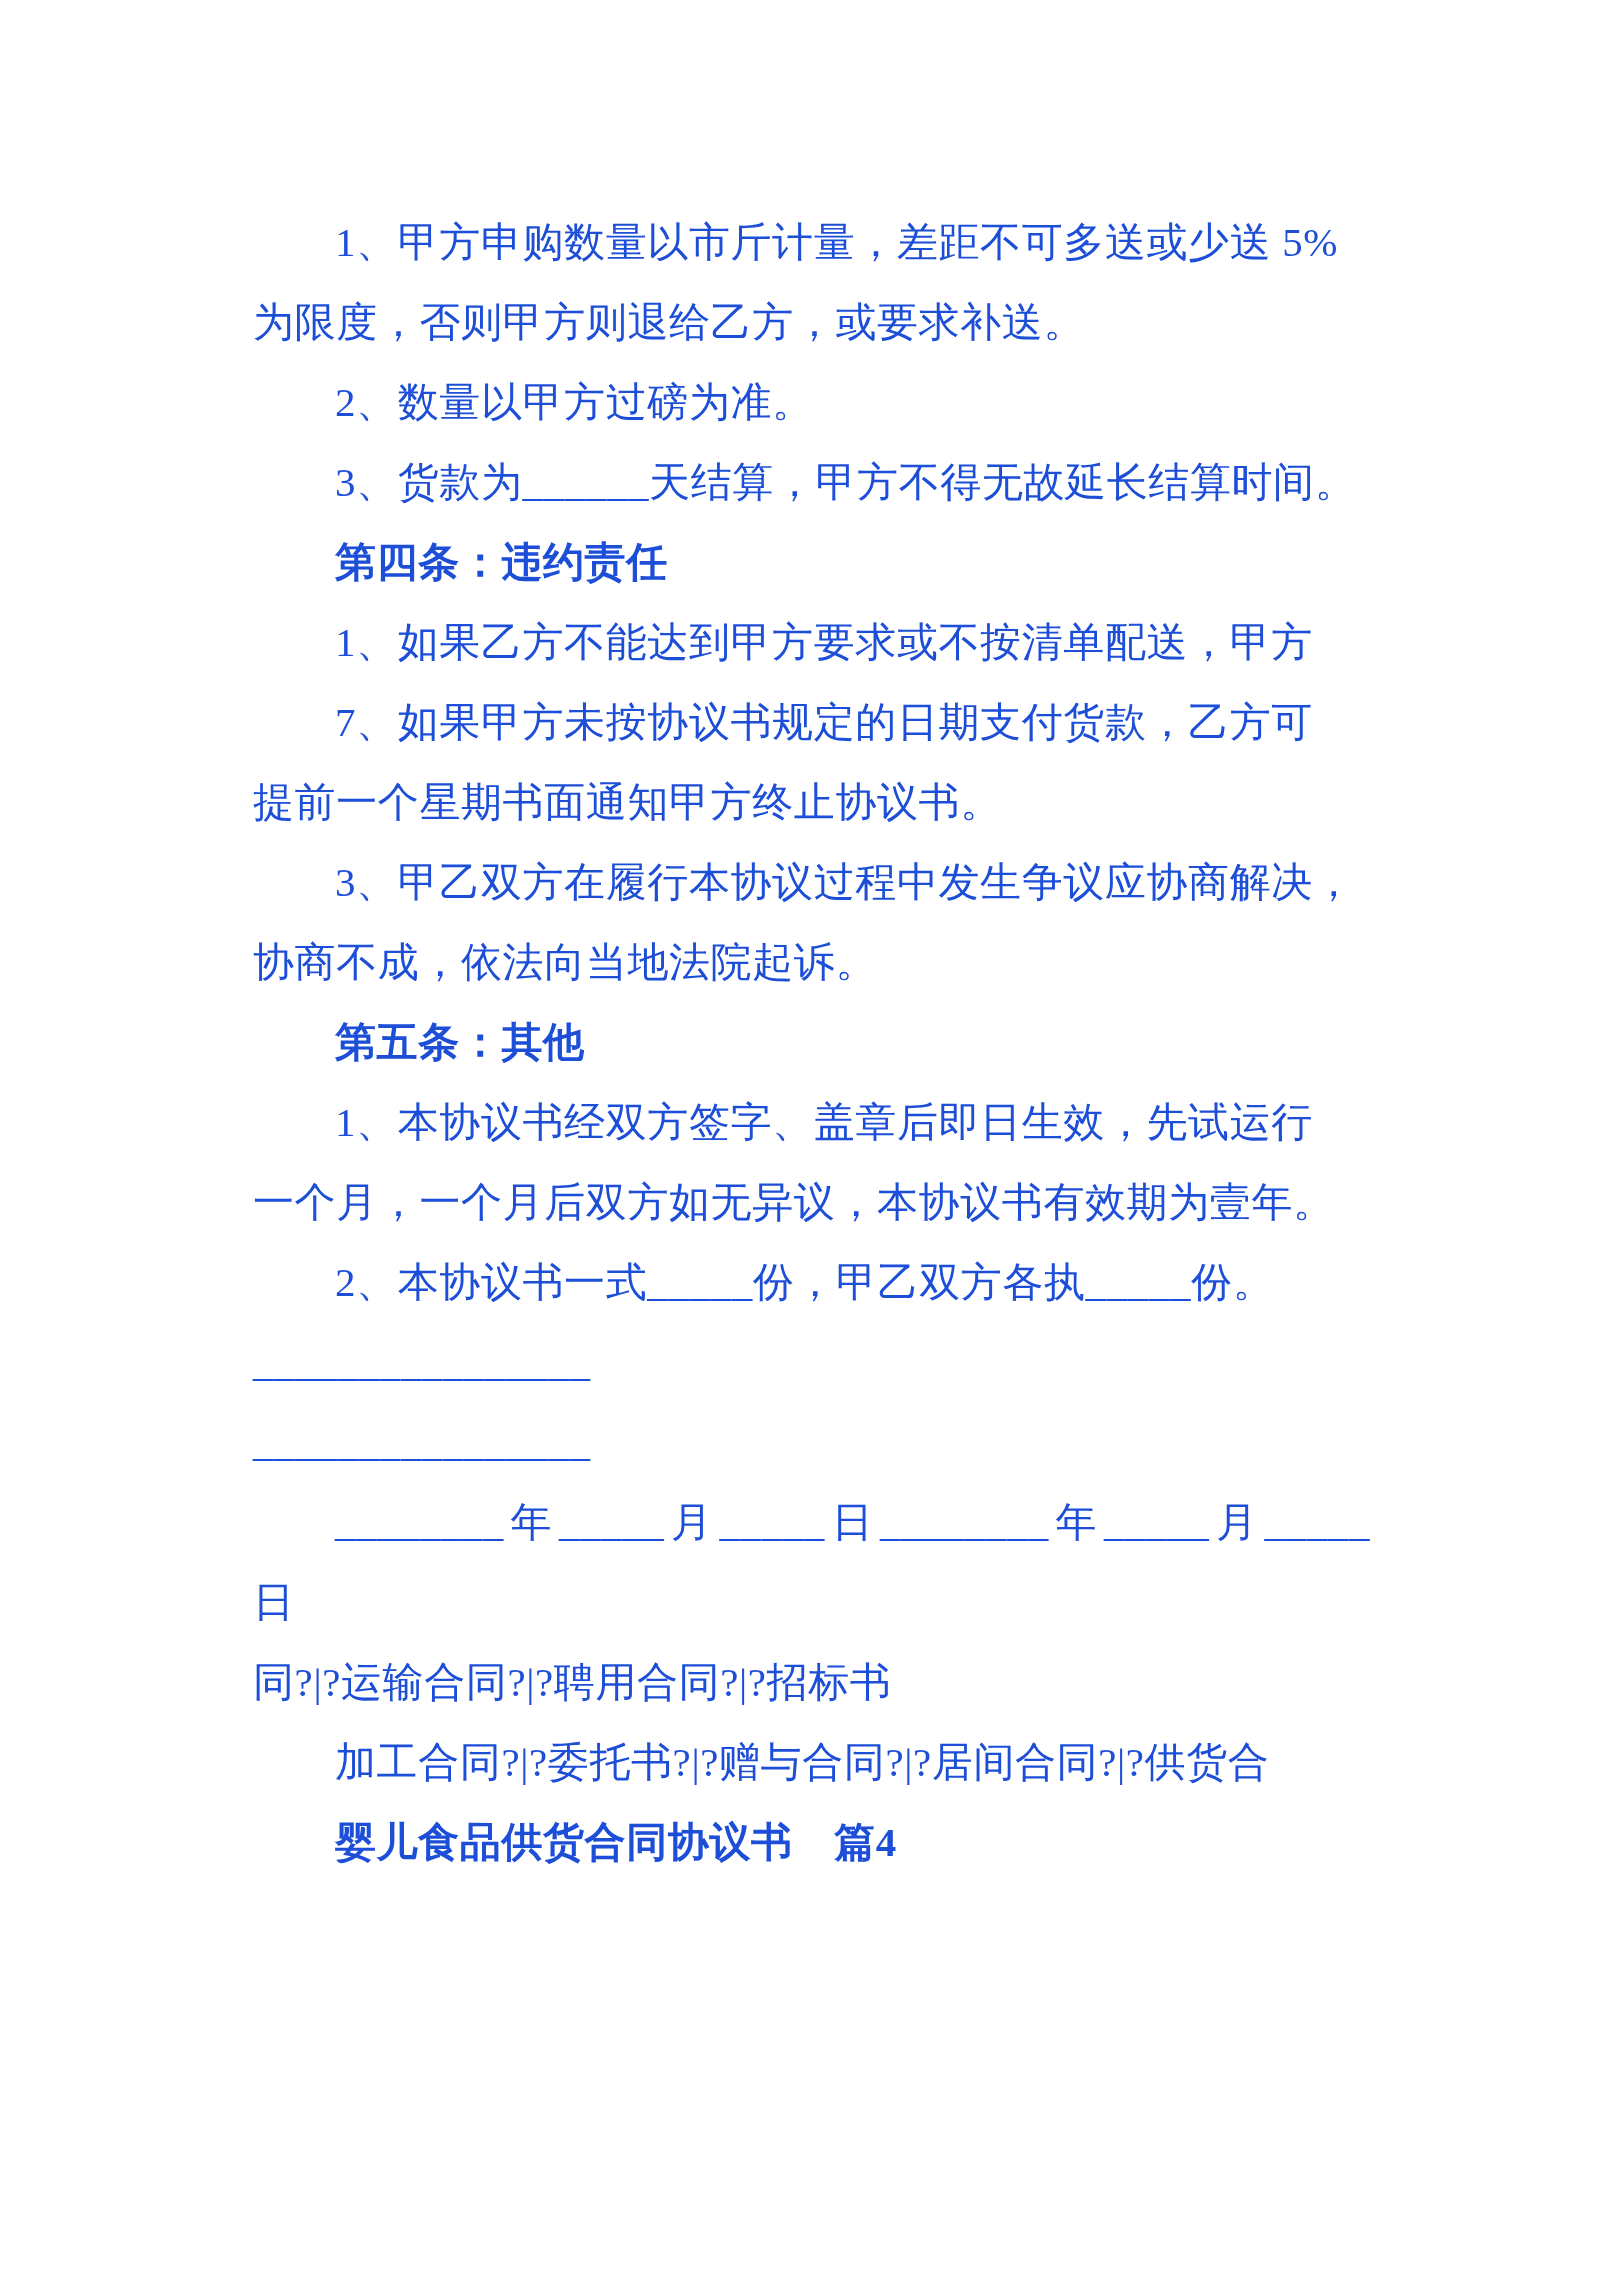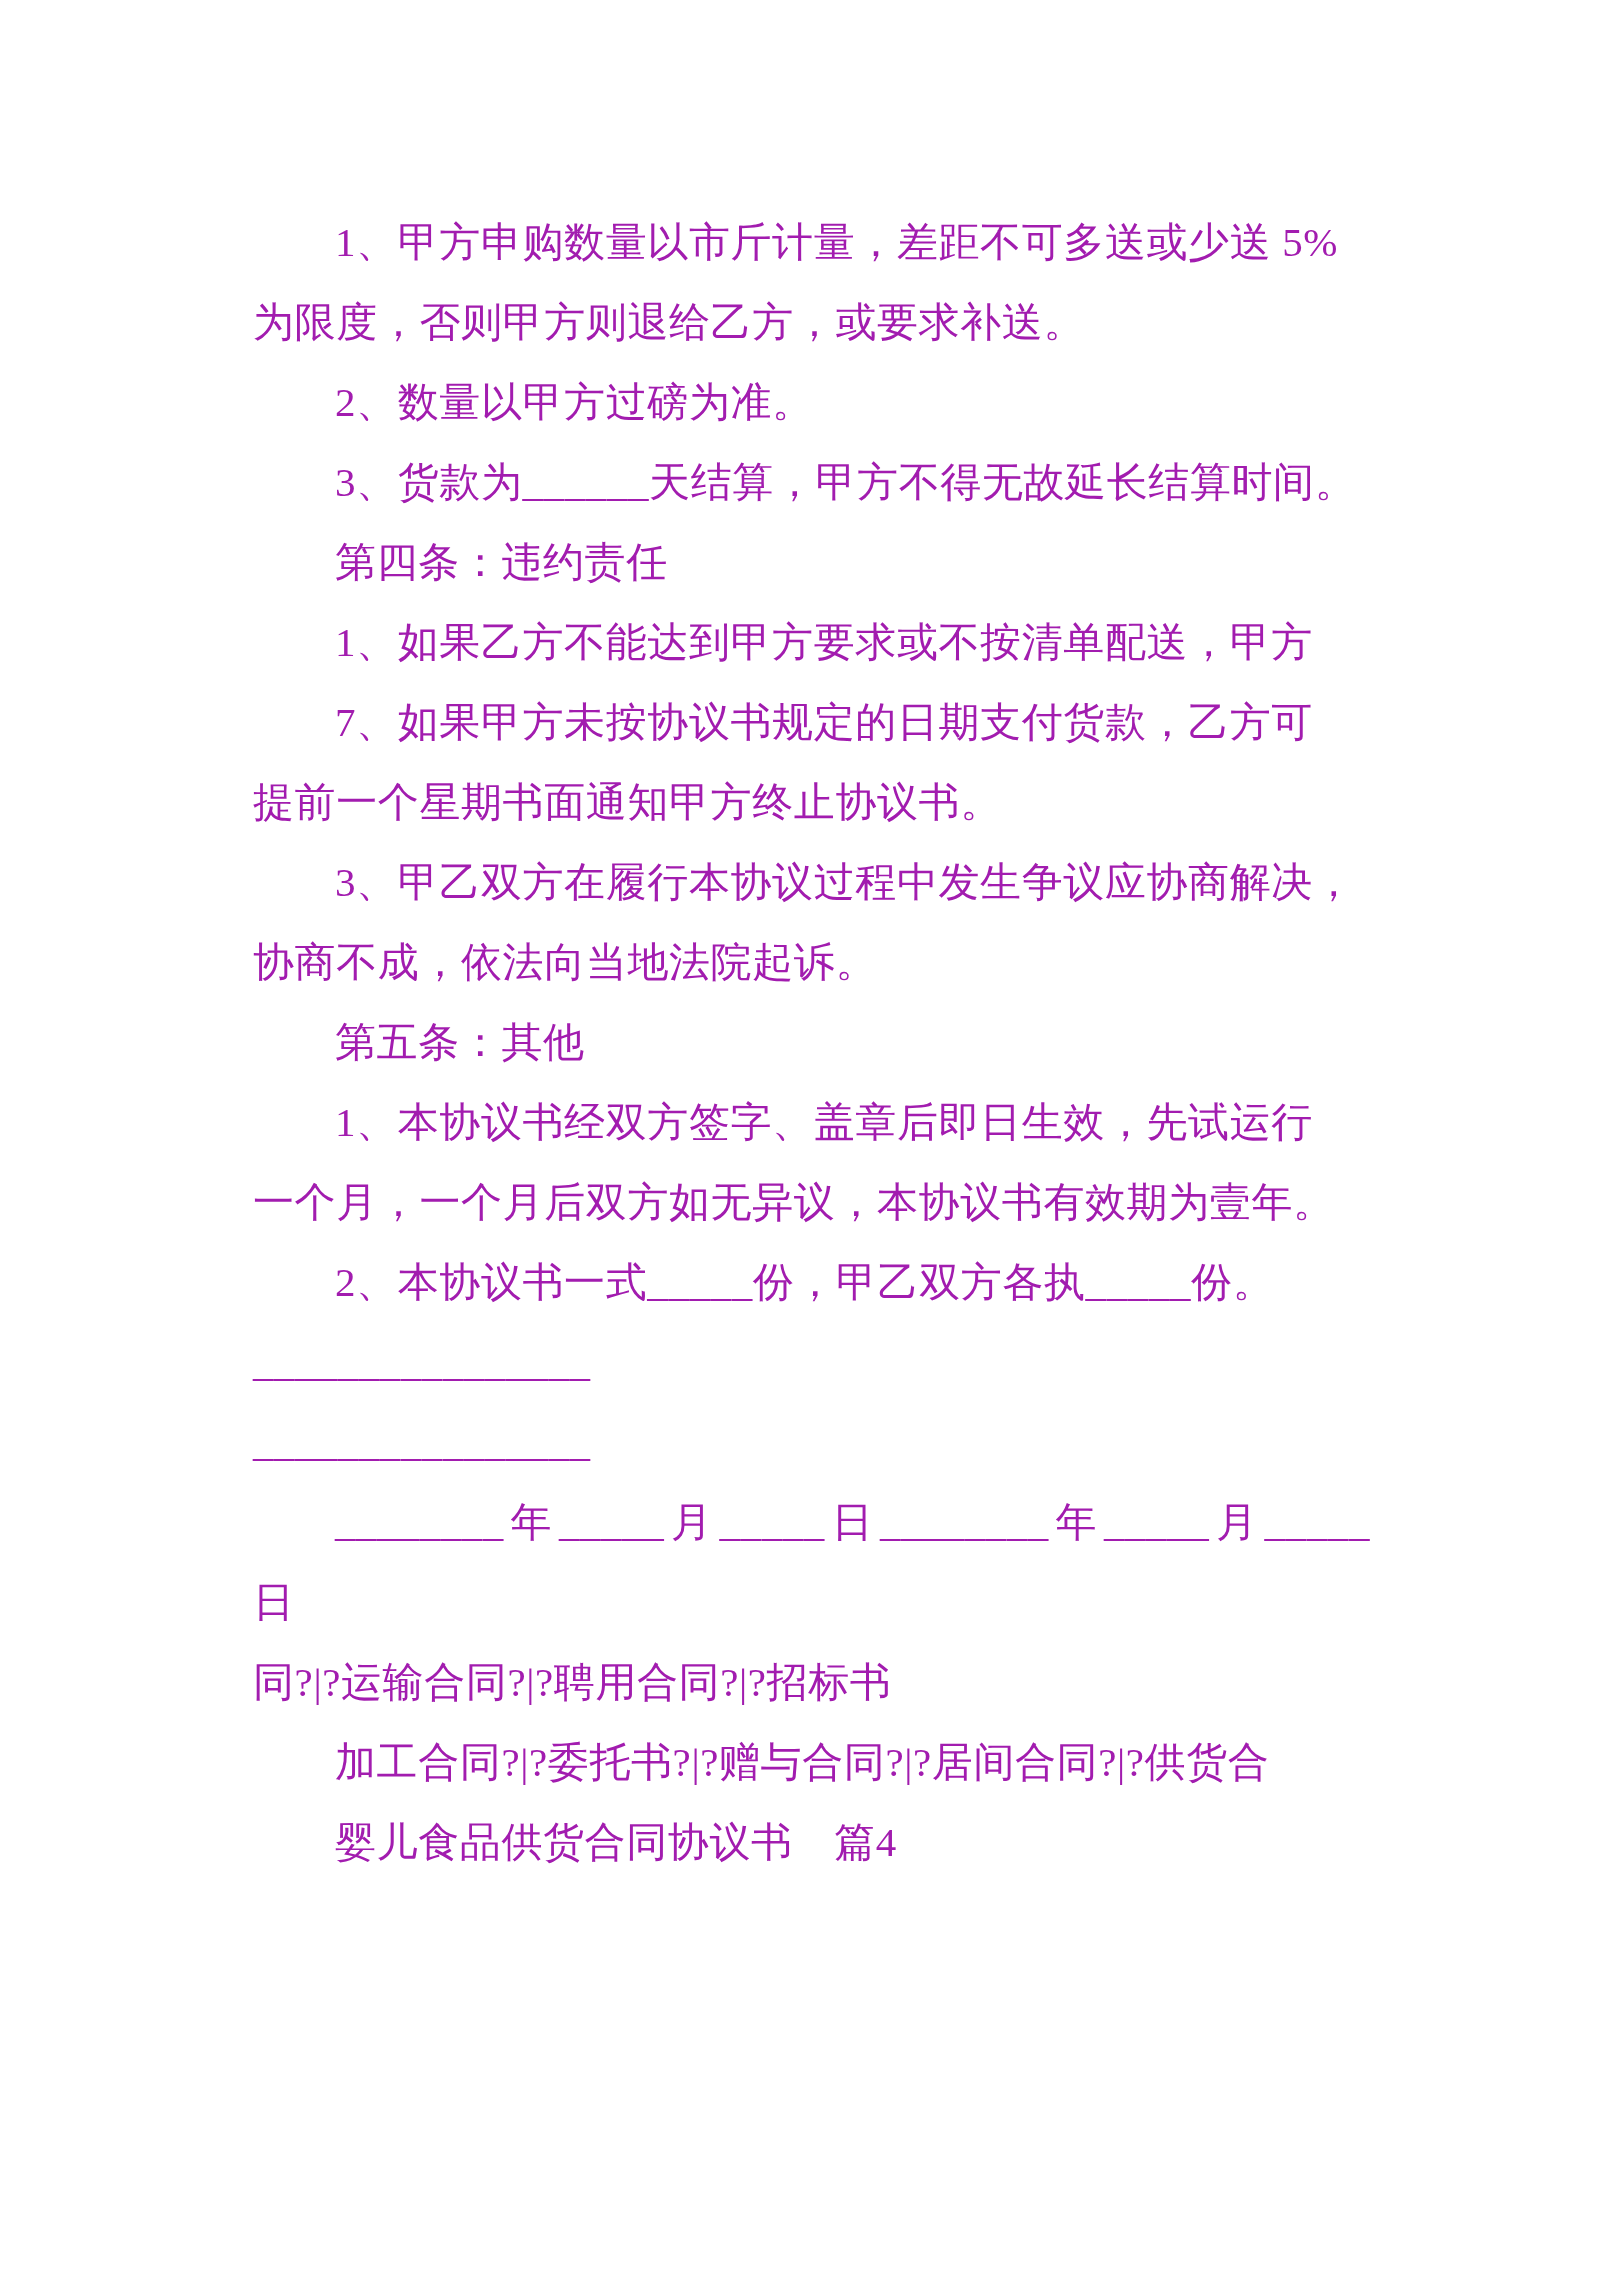--- a/index.html
+++ b/index.html
@@ -27,27 +27,27 @@
     letter-spacing: 0.6px;
   }
   .ln.indent {
     text-indent: 82px;
   }
   .ln.stretch {
     text-align: justify;
     text-align-last: justify;
   }
   .ln.heading {
-    font-weight: 400;
+    font-weight: 700;
   }
 </style>
 </head>
 <body>
 
-<div class="page" style="background: rgb(255, 255, 255); color: #a21caf;">
+<div class="page" style="background: rgb(255, 255, 255); color: #1d4ed8;">
   <p class="ln indent">1、甲方申购数量以市斤计量，差距不可多送或少送 5%</p>
   <p class="ln">为限度，否则甲方则退给乙方，或要求补送。</p>
   <p class="ln indent">2、数量以甲方过磅为准。</p>
   <p class="ln indent">3、货款为______天结算，甲方不得无故延长结算时间。</p>
   <p class="ln indent heading">第四条：违约责任</p>
   <p class="ln indent">1、如果乙方不能达到甲方要求或不按清单配送，甲方</p>
   <p class="ln indent">7、如果甲方未按协议书规定的日期支付货款，乙方可</p>
   <p class="ln">提前一个星期书面通知甲方终止协议书。</p>
   <p class="ln indent">3、甲乙双方在履行本协议过程中发生争议应协商解决，</p>
   <p class="ln">协商不成，依法向当地法院起诉。</p>

